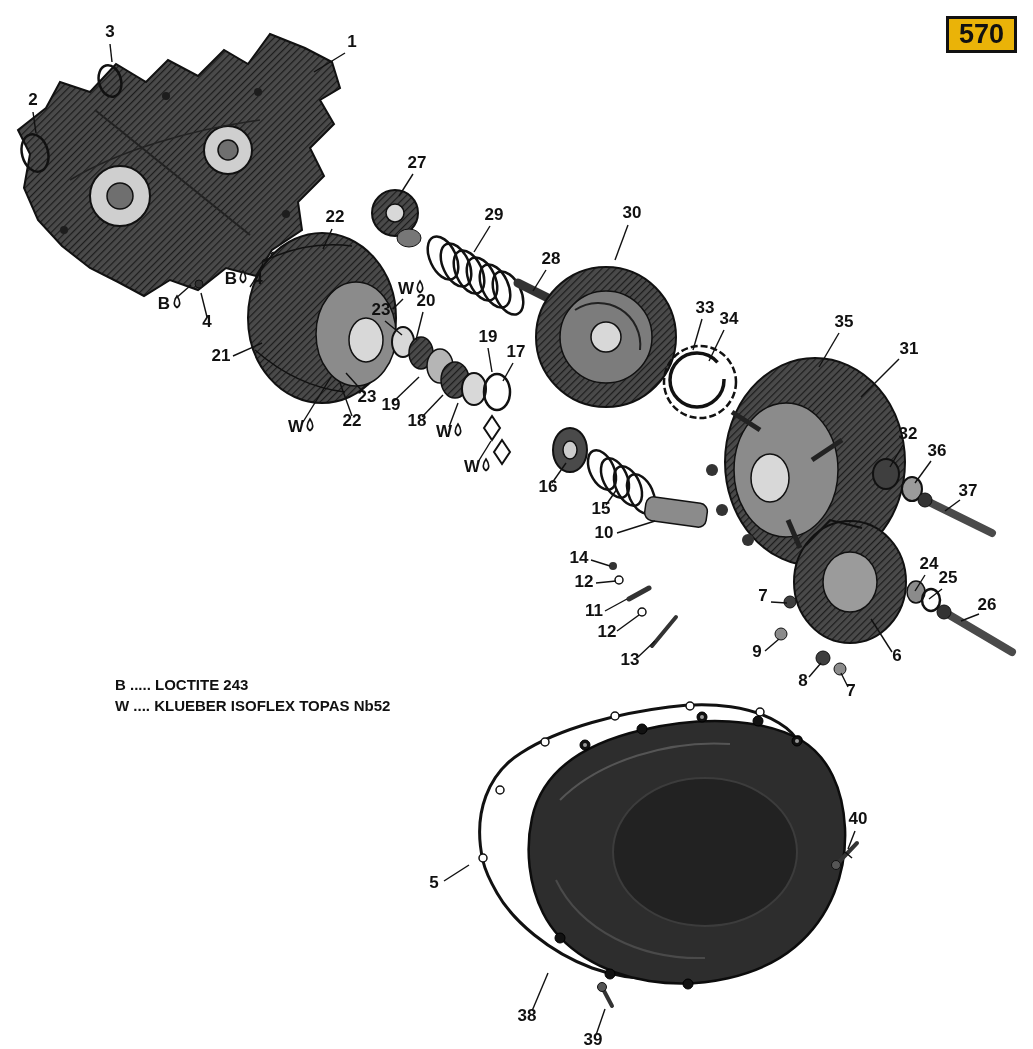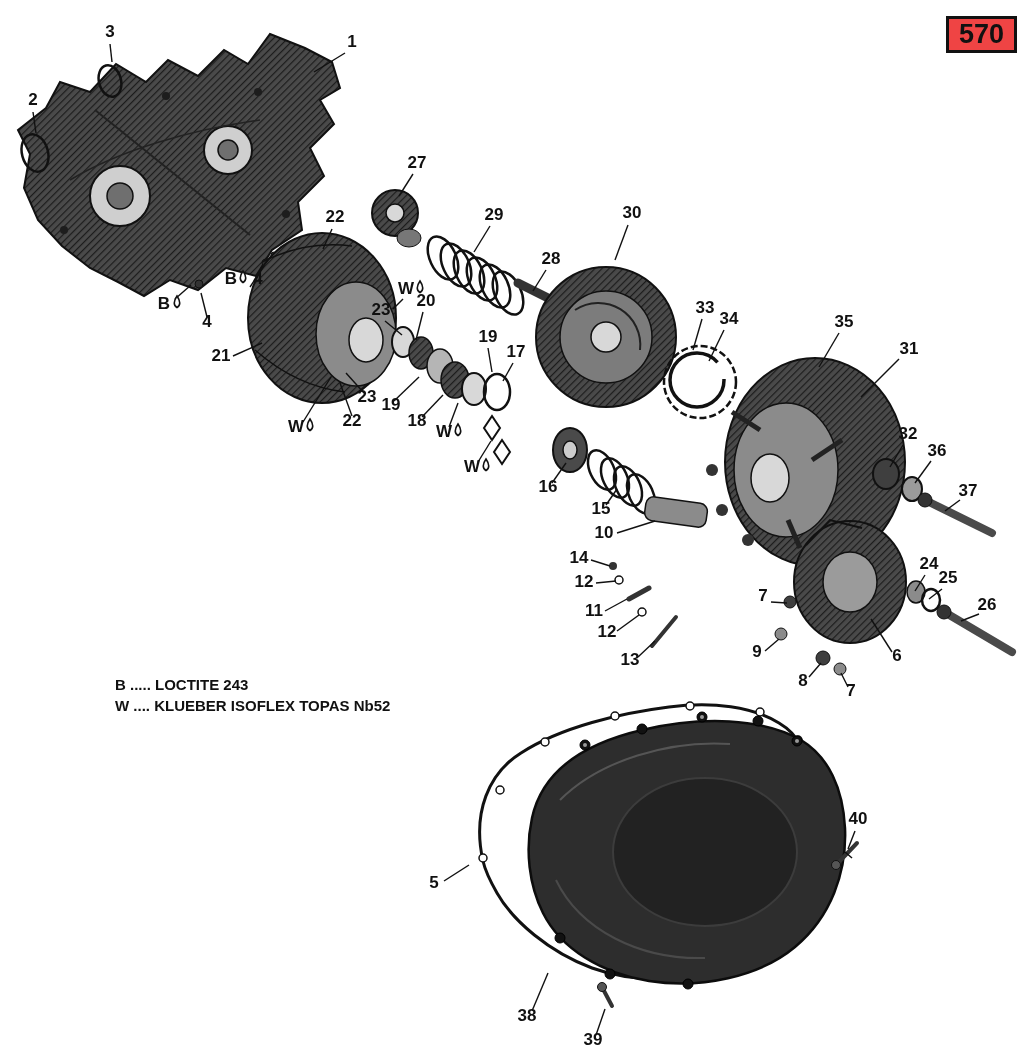--- a/index.html
+++ b/index.html
@@ -4,21 +4,21 @@
 <style>
   html,body { margin:0; padding:0; background:#fff; }
   #page {
     position:relative; width:1033px; height:1049px; background:#fff;
     overflow:hidden; font-family:"Liberation Sans", sans-serif;
   }
   #diagram { position:absolute; left:0; top:0; width:1033px; height:1049px; }
   #model-badge {
     position:absolute; top:16px; right:16px;
     border:3px solid #111; padding:0 10px; line-height:36px;
-    font:bold 27px "Liberation Sans", sans-serif; color:#111; background:#ef4444;
+    font:bold 27px "Liberation Sans", sans-serif; color:#111; background:#eab308;
   }
   #callouts text {
     font:bold 17px "Liberation Sans", sans-serif; fill:#111; text-anchor:middle;
   }
   #leader-lines line { stroke:#111; stroke-width:1.4; }
   #grease-drops path { fill:#fff; stroke:#111; stroke-width:1.6; }
   .note-text { font:bold 15px "Liberation Sans", sans-serif; fill:#111; }
 </style>
 </head>
 <body>

